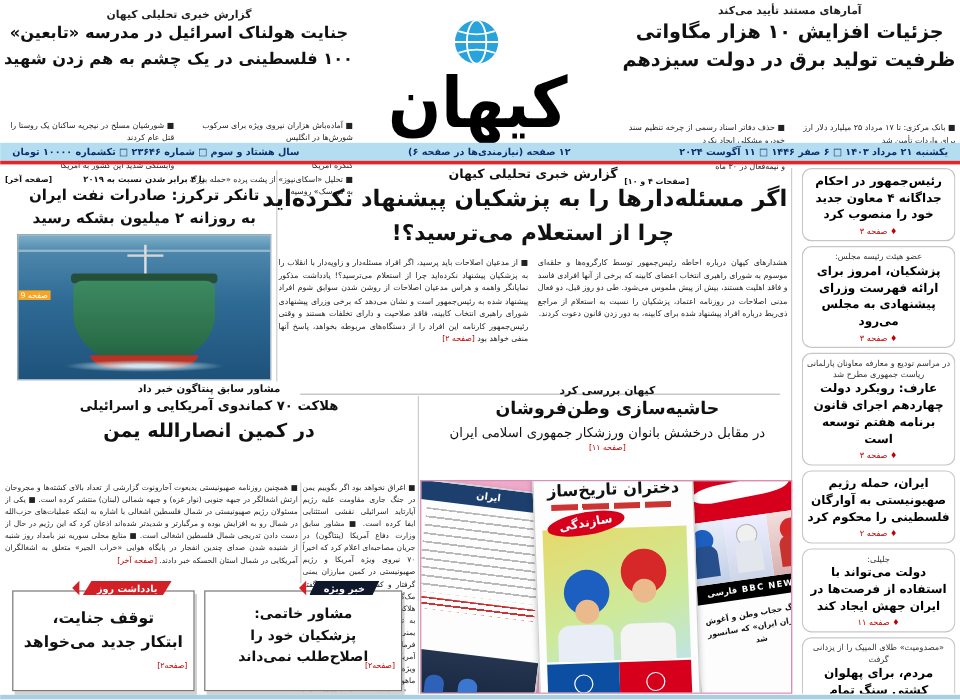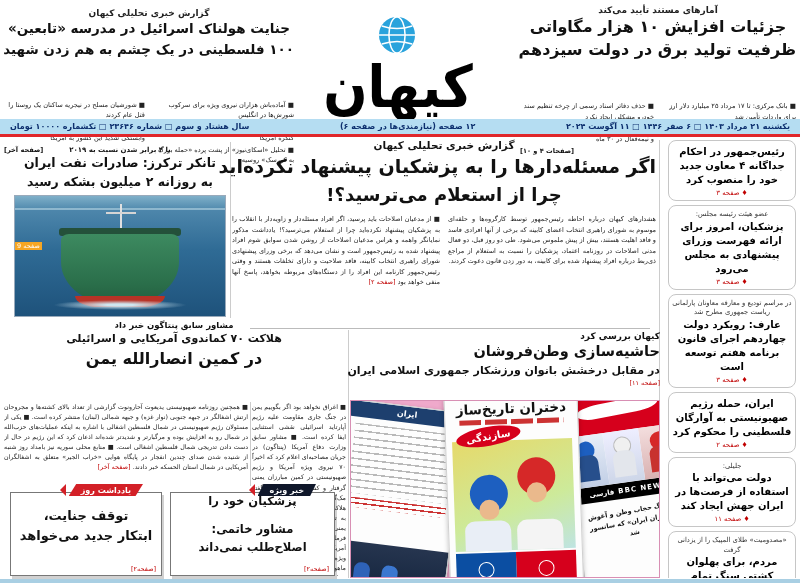--- a/index.html
+++ b/index.html
@@ -86,39 +86,39 @@
   .yemen .h1 { font-size:11px; font-weight:800; line-height:1.6; white-space:nowrap; }
   .yemen .h2 { font-size:16px; font-weight:800; line-height:1.4; white-space:nowrap; }
   .ycol { position:absolute; font-size:6.3px; line-height:1.6; text-align:justify; overflow:hidden; color:#222; }
   .ycol-l { top:402px; left:4px; width:244px; height:84px; }
   .ycol-r { top:402px; left:252px; width:94px; height:174px; }
 
   
   .fbox { position:absolute; top:492px; height:84px; background:#fff; border:1.5px solid #777;
     box-shadow:2px 3px 0 rgba(0,0,0,.18); text-align:center; }
   .fbox .t { margin-top:13px; font-weight:800; line-height:1.55; }
-  .fbox .p { position:absolute; bottom:2px; right:5px; font-size:6.5px; }
+  .fbox .p { position:absolute; bottom:16px; right:5px; font-size:6.5px; }
   .badge { position:absolute; top:-9px; right:18px; display:flex; align-items:flex-end; gap:3px; }
   .badge .lbl { color:#fff; font-size:8px; font-weight:bold; padding:1.5px 12px;
     clip-path:polygon(10% 0,100% 0,90% 100%,0 100%); }
   .badge .tri { width:0; height:0; border:6px solid transparent; }
   .badge-red .lbl { background:#d32027; }
   .badge-red .tri { border-right-color:#d32027; }
   .badge-gray .lbl { background:#0f172a; }
   .badge-gray .tri { border-right-color:#d32027; }
   .box-note { left:10px; width:152px; }
   .box-note .t { font-size:13px; }
   .box-special { left:170px; width:165px; }
   .box-special .t { margin-top:10px; font-size:11.5px; }
 
   
-  .athletes { position:absolute; top:331px; left:352px; width:308px; text-align:right; }
+  .athletes { position:absolute; top:321px; left:352px; width:308px; text-align:center; }
   .athletes .k { font-size:9px; font-weight:bold; }
   .athletes .h1 { font-size:14.5px; font-weight:800; line-height:1.5; white-space:nowrap; }
-  .athletes .h2 { font-size:11px; font-weight:700; line-height:1.5; white-space:nowrap; }
+  .athletes .h2 { font-size:11px; font-weight:400; line-height:1.5; white-space:nowrap; }
   .athletes .p { font-size:6.5px; }
 
   
   .collage { position:absolute; top:400px; left:350px; width:310px; height:178px;
     background:#efa9cb; overflow:hidden; border:1px solid #d88fb4; }
   .card { position:absolute; background:#fdfdfd; border:1px solid #d0d0d0; box-shadow:0 2px 5px rgba(0,0,0,.25); overflow:hidden; }
   .card-left { left:-14px; top:4px; width:118px; height:200px; transform:rotate(7deg); }
   .cl-head { height:16px; background:#1d3f6e; color:#fff; font-size:8px; font-weight:bold; text-align:center; line-height:16px; }
   .cl-lines { height:70px; margin:6px 8px 0;
     background:repeating-linear-gradient(180deg,#b9b9b9 0 1.5px, transparent 1.5px 7px); }
@@ -309,22 +309,22 @@
     <div class="t">توقف جنایت،</div>
     <div class="t" style="margin-top:0">ابتکار جدید می‌خواهد</div>
     <div class="p pageref">[صفحه۲]</div>
   </div>
 
   <div class="fbox box-special">
     <div class="badge badge-gray">
       <span class="lbl">خبر ویژه</span>
       <span class="tri"></span>
     </div>
+    <div class="t">مشاور خاتمی:</div>
     <div class="t" style="margin-top:0">پزشکیان خود را</div>
-    <div class="t">مشاور خاتمی:</div>
     <div class="t" style="margin-top:0">اصلاح‌طلب نمی‌داند</div>
     <div class="p pageref">[صفحه۲]</div>
   </div>
 
   <div class="athletes">
     <div class="k">کیهان بررسی کرد</div>
     <div class="h1">حاشیه‌سازی وطن‌فروشان</div>
     <div class="h2">در مقابل درخشش بانوان ورزشکار جمهوری اسلامی ایران</div>
     <div class="p pageref">[صفحه ۱۱]</div>
   </div>

